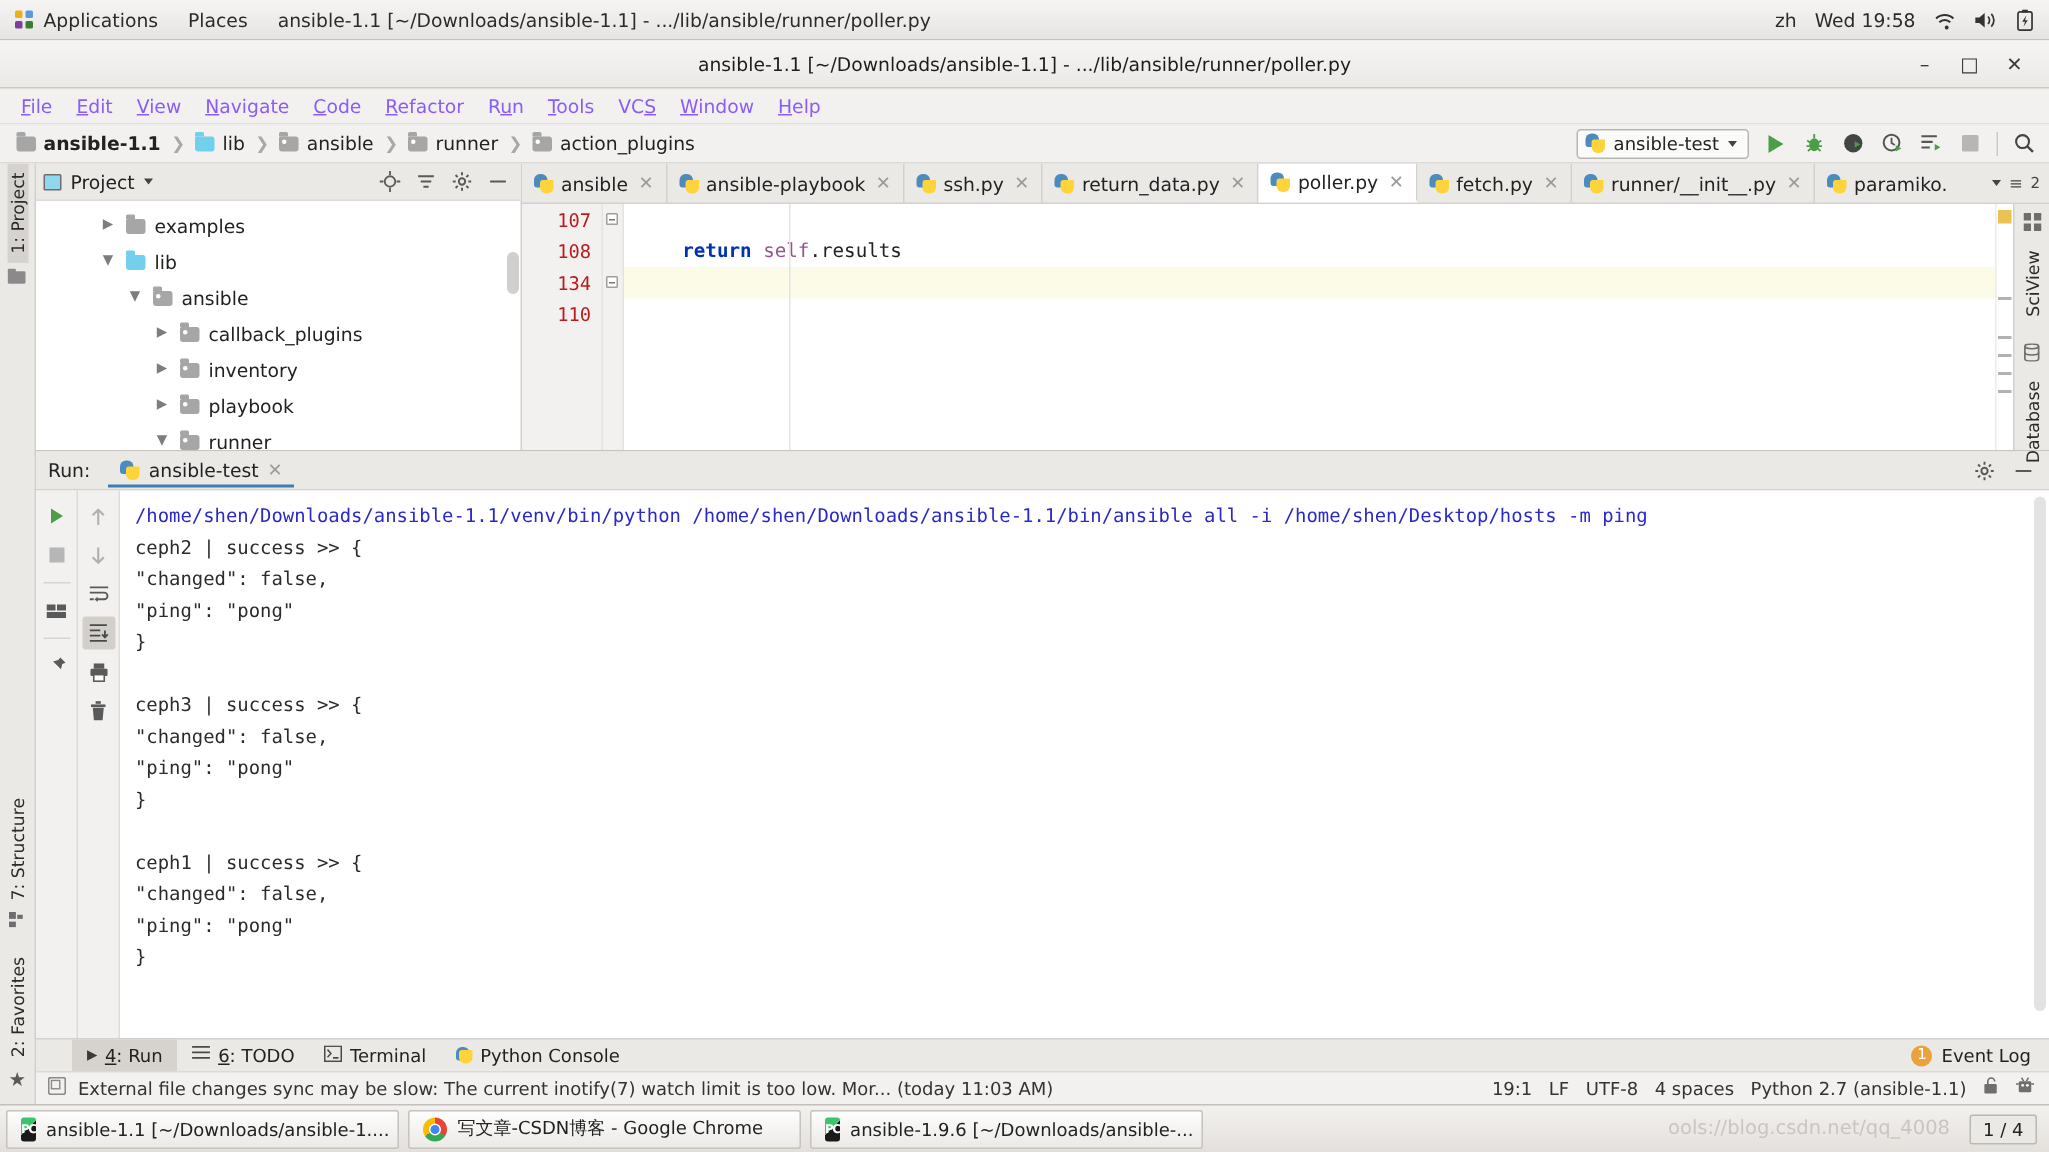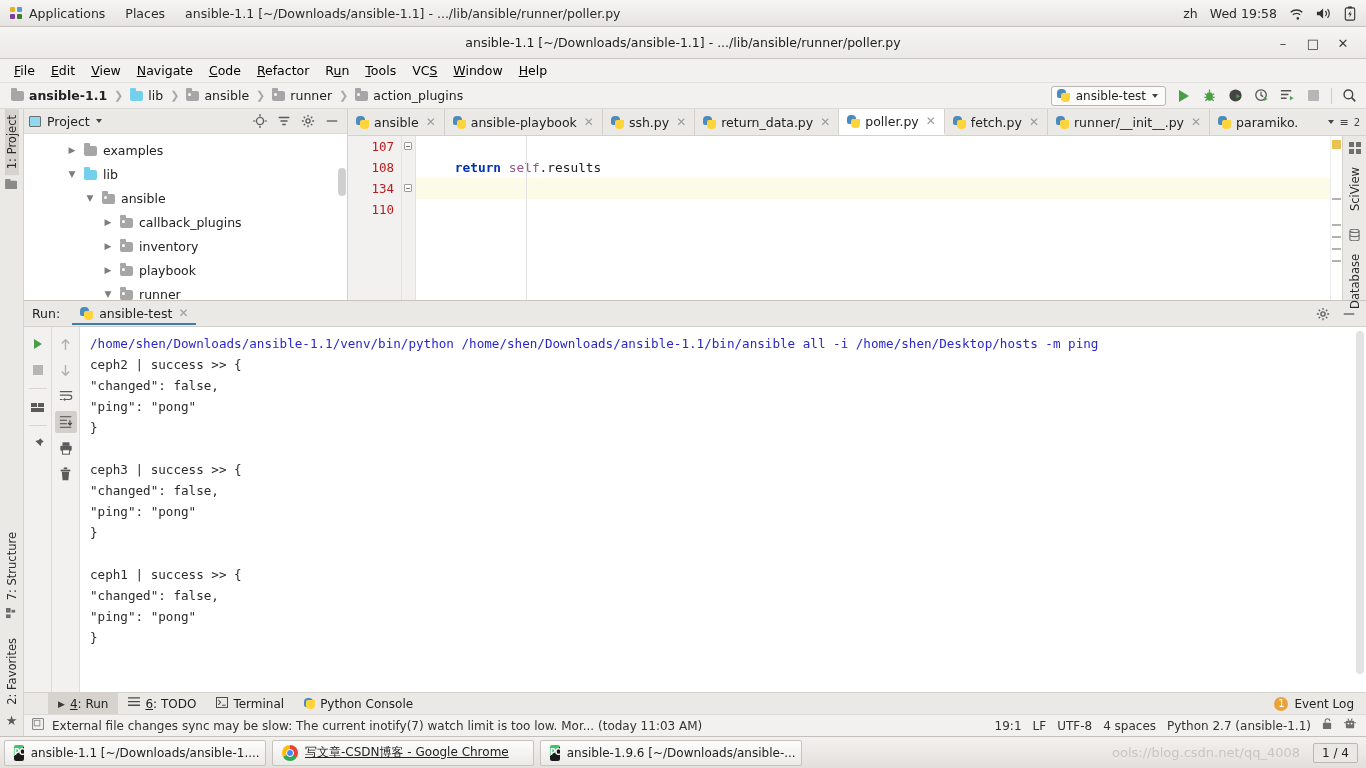--- a/index.html
+++ b/index.html
@@ -49,21 +49,21 @@
   }
   .titlebar .t-text {
     flex:1; text-align: center; font-size: 12.5px; color: #1c1c1c; font-weight: 400;
   }
   .win-btns { position: absolute; right: 6px; top: 0; height: 32px; display: flex; align-items: center; gap: 16px; padding-right: 10px;}
   .win-btn { width: 14px; height: 14px; display:flex; align-items:center; justify-content:center; color:#3a3a3a; font-size: 13px; cursor: pointer;}
 
   
   .menubar {
     height: 24px; display: flex; align-items: center; padding-left: 6px;
-    background: #f2f1f0; font-size: 12.5px; color: #000000;
+    background: #f2f1f0; font-size: 12.5px; color: #8b5cf6;
     border-bottom: 1px solid #e2e0dd;
   }
   .menubar .mi { padding: 2px 8px; cursor: default; }
   .menubar .mi u { text-decoration: underline; }
 
   
   .navbar {
     height: 26px; display: flex; align-items: center; padding-left: 8px;
     background: #f2f1f0; font-size: 12.5px; gap: 2px;
     border-bottom: 1px solid #dcdad7; position: relative;
@@ -764,21 +764,21 @@
 
       </div>
     </div>
   </div>
 
   <div class="taskbar">
     <div class="task" style="width:262px;">
       <span class="pcicon">PC</span>
       <span>ansible-1.1 [~/Downloads/ansible-1....</span>
     </div>
-    <div class="task" style="width:262px;text-decoration:underline;">
+    <div class="task" style="width:262px;">
       <span class="chrome"></span>
       <span>写文章-CSDN博客 - Google Chrome</span>
     </div>
     <div class="task" style="width:262px;">
       <span class="pcicon">PC</span>
       <span>ansible-1.9.6 [~/Downloads/ansible-...</span>
     </div>
     <span class="wmark">ools://blog.csdn.net/qq_4008</span>
     <span class="pager">1 / 4</span>
   </div>

